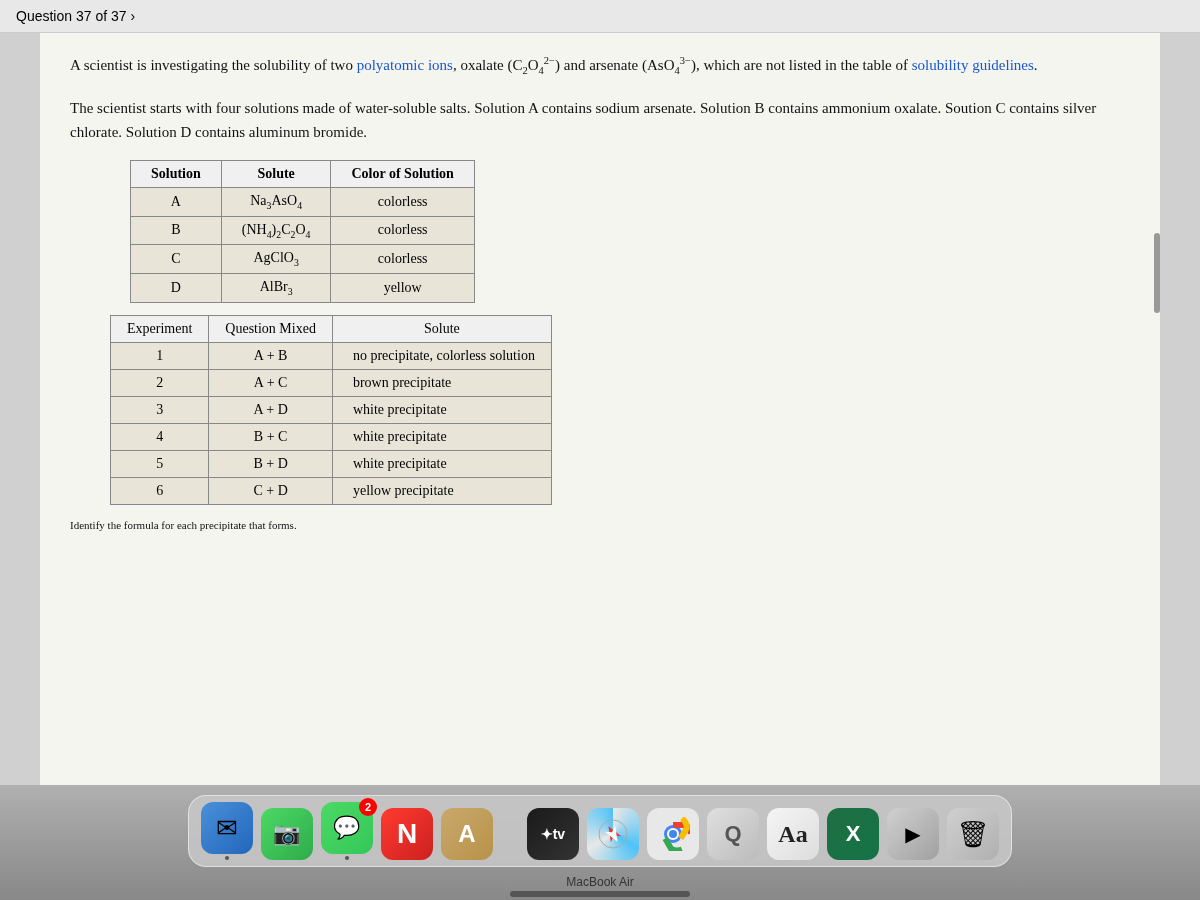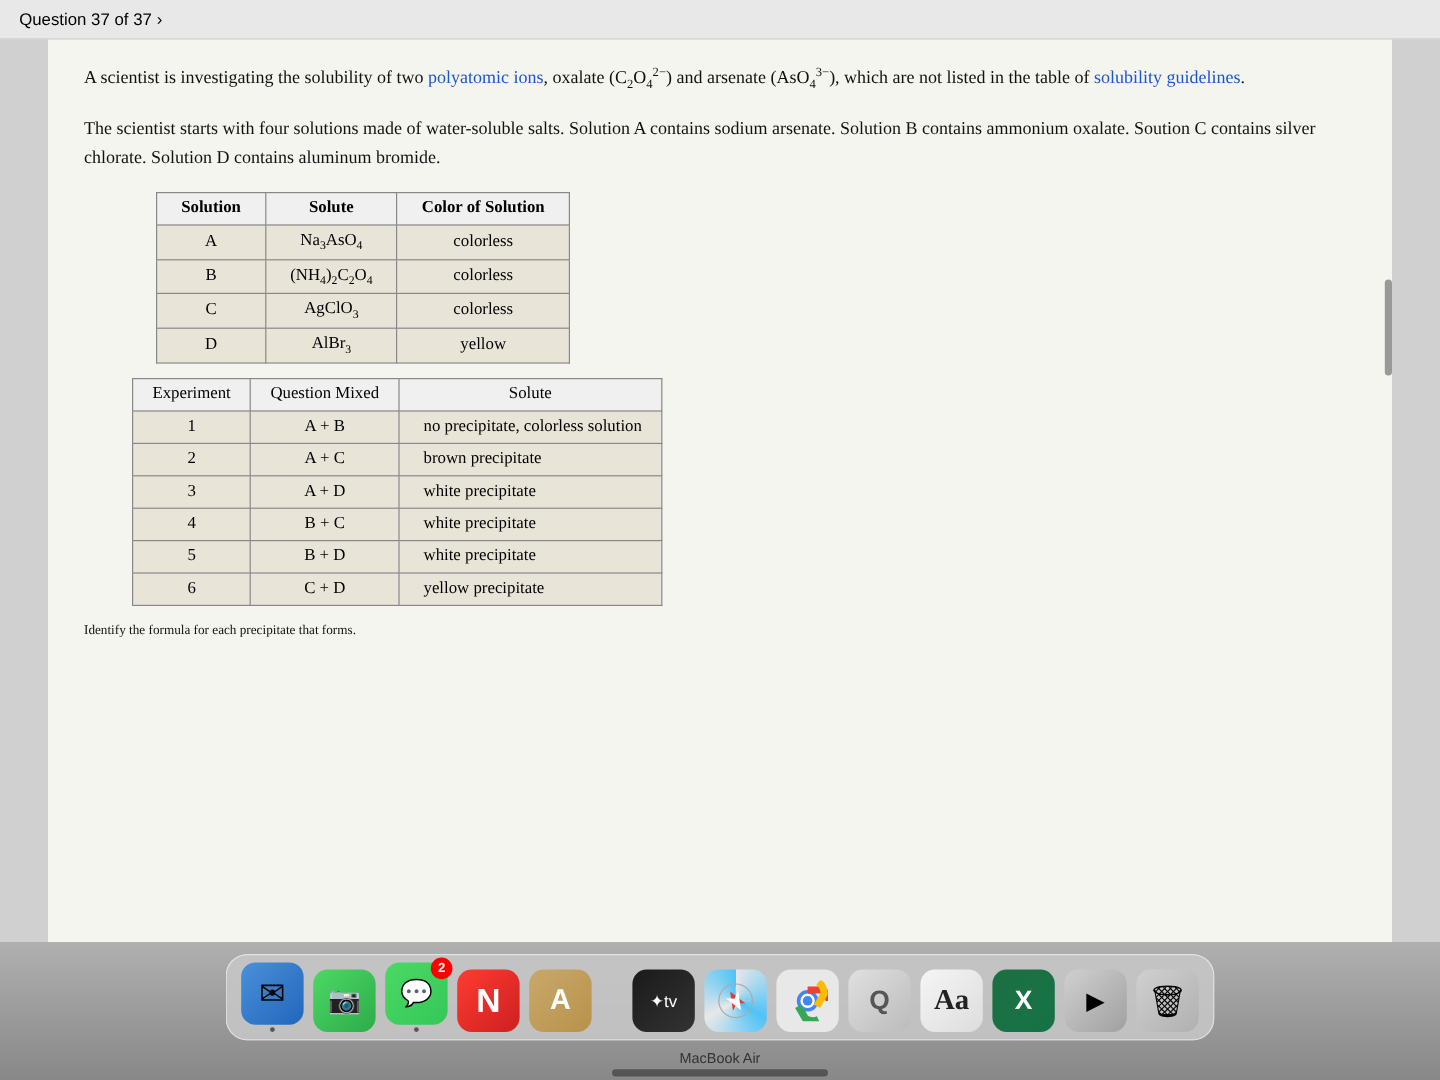--- a/index.html
+++ b/index.html
@@ -338,21 +338,21 @@
 
     <div class="dock-item">
       <div class="dock-icon icon-news" style="font-family:Arial;font-weight:bold;font-size:28px;color:white;">N</div>
     </div>
 
     <div class="dock-item">
       <div class="dock-icon" style="background:linear-gradient(135deg,#c8a86b,#b8924a);font-family:Arial;font-weight:bold;font-size:24px;color:white;">A</div>
     </div>
 
     <div class="dock-item">
-      <div class="dock-icon icon-appletv" style="font-family:Arial;font-size:14px;font-weight:normal;margin-left:26px;">✦tv</div>
+      <div class="dock-icon icon-appletv" style="font-family:Arial;font-size:14px;font-weight:bold;margin-left:26px;">✦tv</div>
     </div>
 
     <div class="dock-item">
       <div class="dock-icon" style="background:conic-gradient(#e8e8e8,#4fc3f7,#e8e8e8,#4fc3f7);border-radius:12px;">
         <svg width="30" height="30" viewBox="0 0 30 30">
           <circle cx="15" cy="15" r="14" fill="none" stroke="#aaa" stroke-width="1"></circle>
           <line x1="15" y1="3" x2="15" y2="27" stroke="#ccc" stroke-width="0.5"></line>
           <line x1="3" y1="15" x2="27" y2="15" stroke="#ccc" stroke-width="0.5"></line>
           <polygon points="15,6 21,21 15,17 9,21" fill="#e53935" transform="rotate(-30,15,15)"></polygon>
           <polygon points="15,24 9,9 15,13 21,9" fill="white" transform="rotate(-30,15,15)"></polygon>

